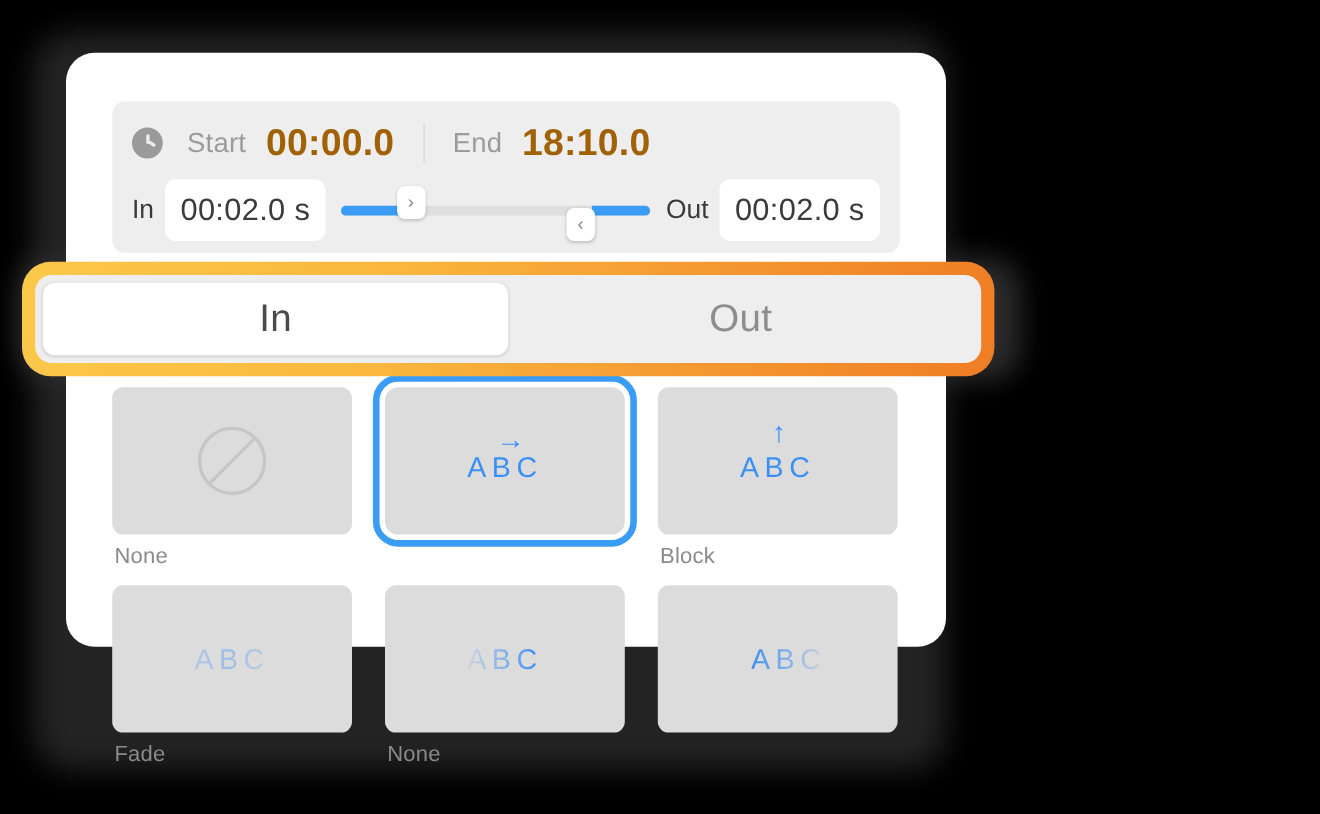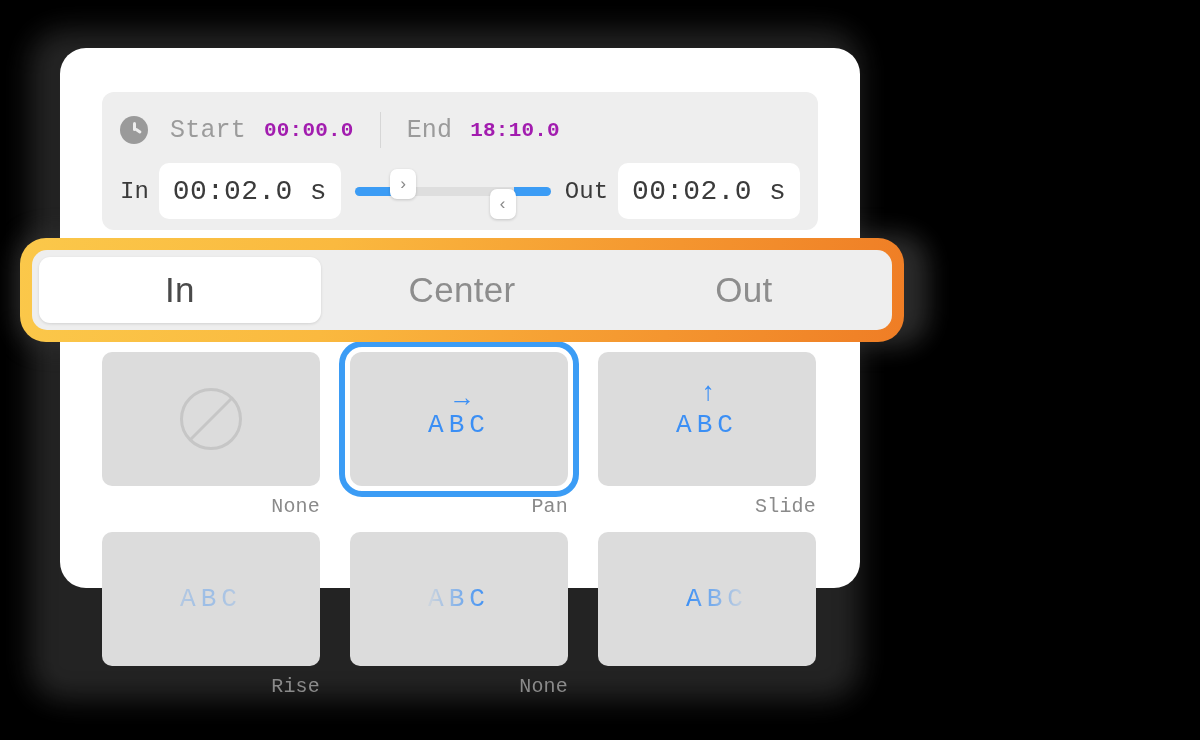--- a/index.html
+++ b/index.html
@@ -39,21 +39,20 @@
 
   
   .card {
     position: absolute;
     left: 60px;
     top: 48px;
     width: 800px;
     height: 540px;
     background: #ffffff;
     border-radius: 26px;
-    font-family: Liberation Mono, monospace;
   }
 
   
   .timing-panel {
     position: absolute;
     left: 42px;
     top: 44px;
     width: 716px;
     height: 138px;
     background: #eeeeee;
@@ -92,22 +91,22 @@
     transform: rotate(-55deg); transform-origin: top center;
   }
 
   .lbl-muted {
     font-size: 25px;
     color: #9b9b9b;
     font-weight: 400;
     letter-spacing: .2px;
   }
   .val-strong {
-    font-size: 21px;
-    color: #a21caf;
+    font-size: 34px;
+    color: #a16207;
     font-weight: 700;
     letter-spacing: .2px;
   }
   .gap-18 { width: 18px; }
   .divider-v {
     width: 1px; height: 36px;
     background: #d6d6d6;
     margin: 0 26px;
   }
 
@@ -256,21 +255,20 @@
     outline-offset: 5px;
     border-radius: 12px;
   }
 
   .tile-label {
     font-size: 20px;
     color: #8a8a8a;
     margin-top: 9px;
     padding-left: 2px;
     letter-spacing: .2px;
-    text-align: right;
   }
 
   
   .abc {
     font-size: 26px;
     color: #3b8ff5;
     letter-spacing: 5px;
     font-weight: 400;
     line-height: 1;
     white-space: nowrap;
@@ -363,36 +361,35 @@
         <div class="none-icon"></div>
       </div>
       <div class="tile-label">None</div>
     </div>
 
     <div class="tile-cell">
       <div class="tile selected">
         <span class="arrow-glyph arrow-right">→</span>
         <span class="abc with-arrow">ABC</span>
       </div>
-      <div class="tile-label">Pan</div>
     </div>
 
     <div class="tile-cell">
       <div class="tile">
         <span class="arrow-glyph arrow-up">↑</span>
         <span class="abc with-arrow">ABC</span>
       </div>
-      <div class="tile-label">Slide</div>
+      <div class="tile-label">Block</div>
     </div>
 
     <div class="tile-cell">
       <div class="tile">
         <span class="abc abc-fade">ABC</span>
       </div>
-      <div class="tile-label">Rise</div>
+      <div class="tile-label">Fade</div>
     </div>
 
     <div class="tile-cell">
       <div class="tile">
         <span class="abc abc-slide">ABC</span>
       </div>
       <div class="tile-label">None</div>
     </div>
 
     <div class="tile-cell">
@@ -400,16 +397,15 @@
         <span class="abc abc-block">ABC</span>
       </div>
     </div>
 
   </div>
 </div>
 
 <div class="focus-ring">
   <div class="segmented">
     <div class="seg-item active">In</div>
-    <div class="seg-item">Center</div>
     <div class="seg-item">Out</div>
   </div>
 </div>
 
 </body></html>

